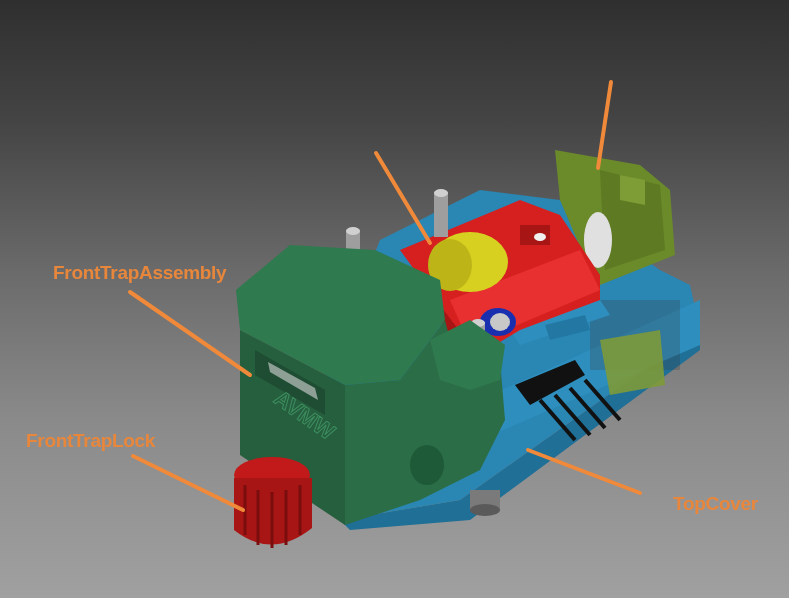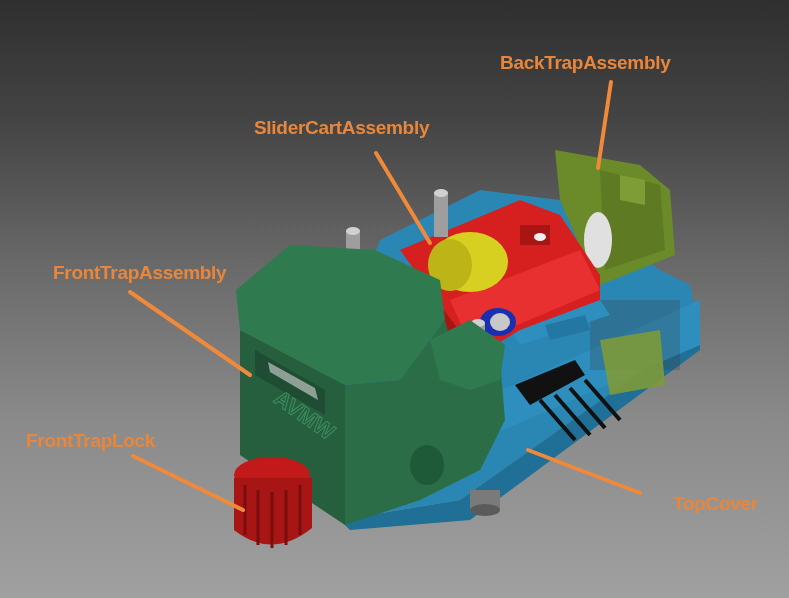--- a/index.html
+++ b/index.html
@@ -97,18 +97,16 @@
 
     <g stroke="#f08a3a" stroke-width="4" stroke-linecap="round">
       <line x1="611" y1="82" x2="598" y2="168"></line>
       <line x1="376" y1="153" x2="430" y2="243"></line>
       <line x1="130" y1="292" x2="250" y2="375"></line>
       <line x1="133" y1="456" x2="243" y2="510"></line>
       <line x1="640" y1="493" x2="528" y2="450"></line>
     </g>
   </svg>
 
-  <div class="label" style="left:500px; top:52px; color:#e8873c;">BackTrapAssembly</div>
-  <div class="label" style="left:254px; top:117px; color:#e8873c;">SliderCartAssembly</div>
   <div class="label" style="left:53px; top:262px; color:#e8873c;">FrontTrapAssembly</div>
   <div class="label" style="left:26px; top:430px; color:#e8873c;">FrontTrapLock</div>
   <div class="label" style="left:673px; top:493px; color:#e8873c;">TopCover</div>
 </div>
 
 </body></html>

